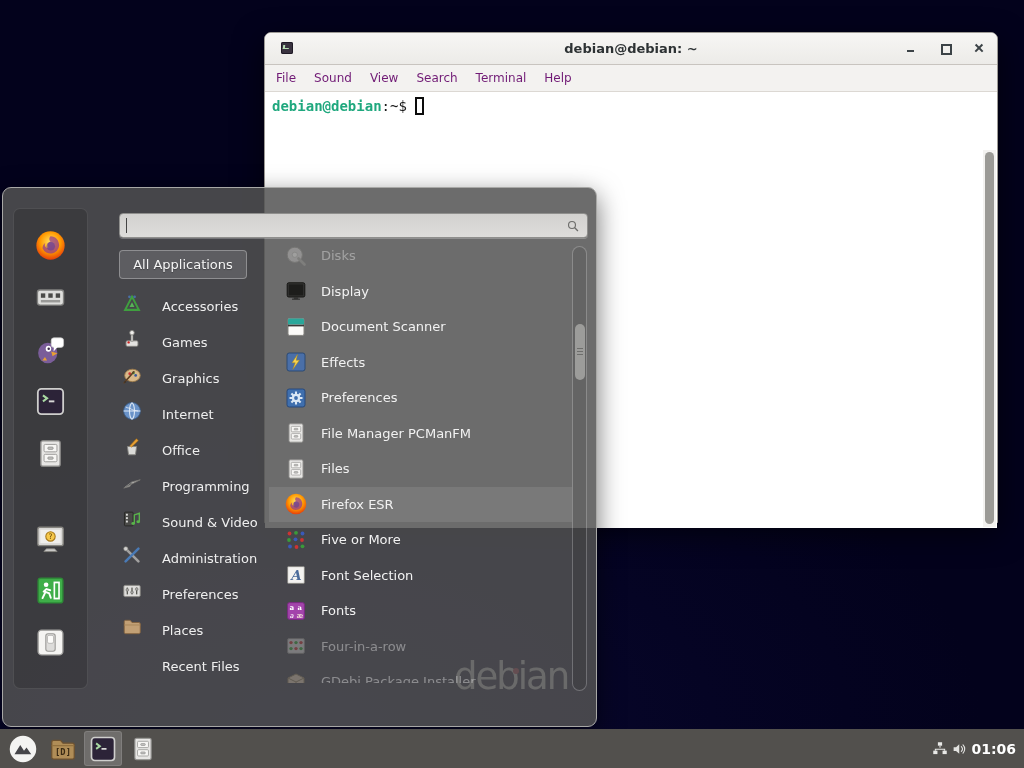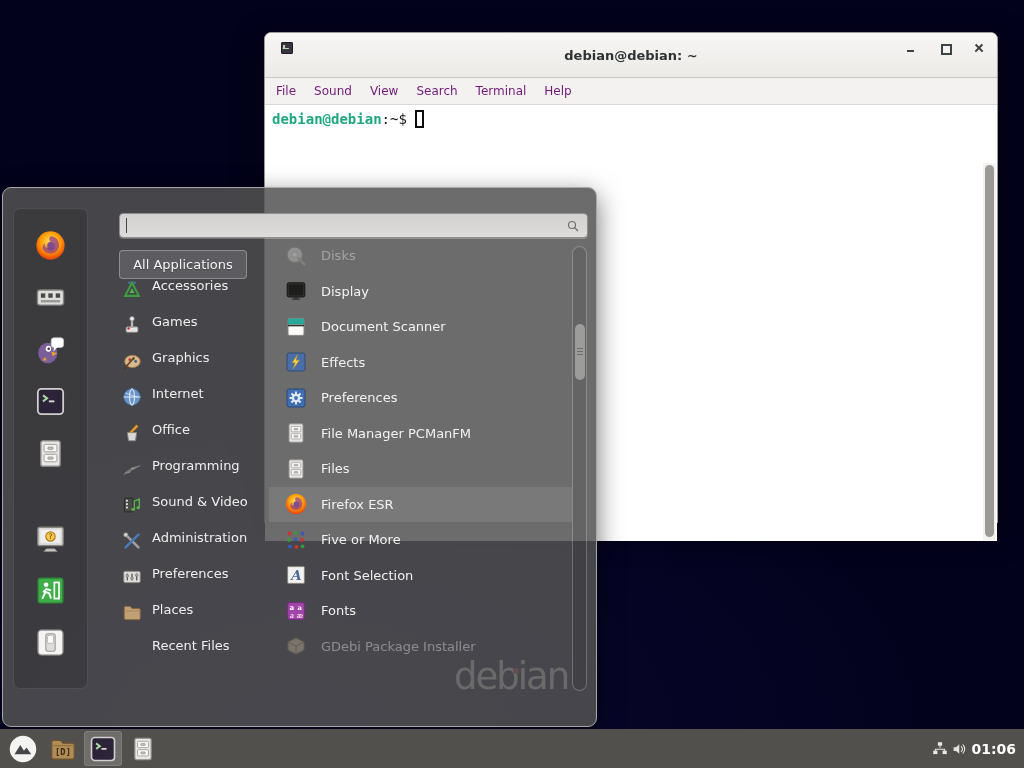--- a/index.html
+++ b/index.html
@@ -13,21 +13,21 @@
   }
   #wallpaper-text { position:absolute; left:454px; top:655px; font-size:37px;
     letter-spacing:-2px; color:#ededed; font-weight:400; }
   #wallpaper-dot { position:absolute; left:513px; top:668px; width:6px; height:6px;
     border-radius:50%; background:#c9304a; }
 
   
   #terminal { position:absolute; left:264px; top:32px; width:734px; height:491px;
     background:#ffffff; border:1px solid #9d9a95; border-radius:7px 7px 0 0;
     box-shadow:0 10px 30px rgba(0,0,0,.6); }
-  #term-titlebar { height:45px; background:linear-gradient(#f7f6f4,#ecebe8);
+  #term-titlebar { height:32px; background:linear-gradient(#f7f6f4,#ecebe8);
     border-bottom:1px solid #c8c4bf; border-radius:6px 6px 0 0;
     position:relative; display:flex; align-items:center; }
   #term-app-icon { position:absolute; left:16px; top:9px; width:12px; height:12px;
     background:#3a3340; border-radius:2px; box-shadow:inset 0 0 0 1px #1f1a26; }
   #term-app-icon::after{ content:""; position:absolute; left:2px; top:3px; width:4px;height:3px;
     border-left:2px solid #b9e0b5; border-bottom:1px solid #b9e0b5; transform:skewX(-8deg);}
   #term-title { flex:1; text-align:center; font-size:13px; font-weight:bold; color:#2d3234; }
   #term-controls { position:absolute; right:12px; top:0; height:30px; display:flex;
     align-items:center; gap:22px; }
   .win-btn { width:12px; height:12px; position:relative; cursor:default; }
@@ -67,21 +67,21 @@
   #search-caret { width:1px; height:15px; background:#444; }
   #search-glass { margin-left:auto; width:16px; height:16px; }
   #search-glass svg { width:100%; height:100%; }
 
   #all-apps-btn { position:absolute; left:116px; top:62px; width:128px; height:29px;
     background:rgba(255,255,255,.13); border:1px solid rgba(255,255,255,.30); border-radius:4px;
     font-size:13px; color:#f5f5f5; display:flex; align-items:center; justify-content:center;
     cursor:pointer; text-shadow:0 1px 1px rgba(0,0,0,.3);text-align:right; }
 
   #cat-list { position:absolute; left:116px; top:90px; width:152px; list-style:none; }
-  .cat-row { height:36px; display:flex; align-items:flex-start; gap:9px; padding-left:2px;
+  .cat-row { height:36px; display:flex; align-items:flex-end; gap:19px; padding-left:2px;
     font-size:13px; color:#efefef; cursor:pointer; border-radius:4px; }
   .cat-icon { width:22px; height:22px; flex:none; }
   .cat-icon svg { width:100%; height:100%; display:block; }
   .cat-icon.empty { visibility:hidden; }
 
   #app-list { position:absolute; left:266px; top:50px; width:303px; height:445px; overflow:hidden; }
   .app-row { height:35.5px; display:flex; align-items:center; gap:13px; padding-left:15px;
     font-size:13px; color:#f2f2f2; cursor:pointer; }
   .app-row.highlighted { background:rgba(255,255,255,.09); }
   .app-row.dimmed { opacity:.4; }
@@ -482,20 +482,36 @@
             <text x="15.8" y="11.4" font-size="6.8" text-anchor="middle" font-weight="bold" font-family="DejaVu Serif,serif" fill="#fff">a</text>
             <text x="7.8" y="19" font-size="6.8" text-anchor="middle" font-style="italic" font-family="DejaVu Sans" fill="#fff">a</text>
             <text x="15.8" y="19" font-size="6.8" text-anchor="middle" font-family="DejaVu Sans" fill="#ffd">æ</text>
           </svg>
         </span>
         <span>Fonts</span>
       </div>
       <div class="app-row dimmed">
         <span class="app-icon">
           <svg viewBox="0 0 24 24" xmlns="http://www.w3.org/2000/svg">
+            <rect x="3.6" y="4.6" width="16.8" height="14.8" rx="1.4" fill="#cbcac8" stroke="#84837f"></rect>
+            <g>
+              <circle cx="7" cy="8.6" r="1.7" fill="#b93a3a"></circle>
+              <circle cx="12" cy="8.6" r="1.7" fill="#3a9a3a"></circle>
+              <circle cx="17" cy="8.6" r="1.7" fill="#b93a3a"></circle>
+              <circle cx="7" cy="14.6" r="1.7" fill="#3a9a3a"></circle>
+              <circle cx="12" cy="14.6" r="1.7" fill="#b93a3a"></circle>
+              <circle cx="17" cy="14.6" r="1.7" fill="#3a9a3a"></circle>
+            </g>
+          </svg>
+        </span>
+        <span>Four-in-a-row</span>
+      </div>
+      <div class="app-row dimmed">
+        <span class="app-icon">
+          <svg viewBox="0 0 24 24" xmlns="http://www.w3.org/2000/svg">
             <path d="M4 8l8-4 8 4v8l-8 4-8-4z" fill="#c9b9a0" stroke="#8a7a5a"></path>
             <path d="M4 8l8 4 8-4M12 12v8" stroke="#8a7a5a" fill="none"></path>
           </svg>
         </span>
         <span>GDebi Package Installer</span>
       </div>
     </div>
   <div id="apps-scrollbar">
     <div id="apps-scroll-thumb"></div>
   </div>

